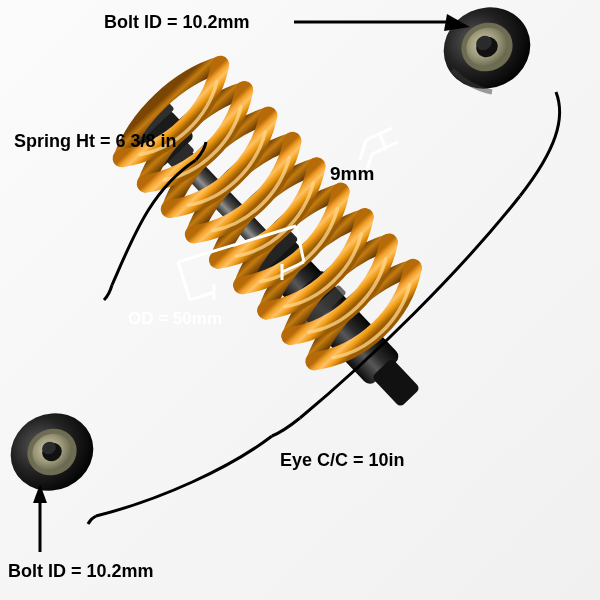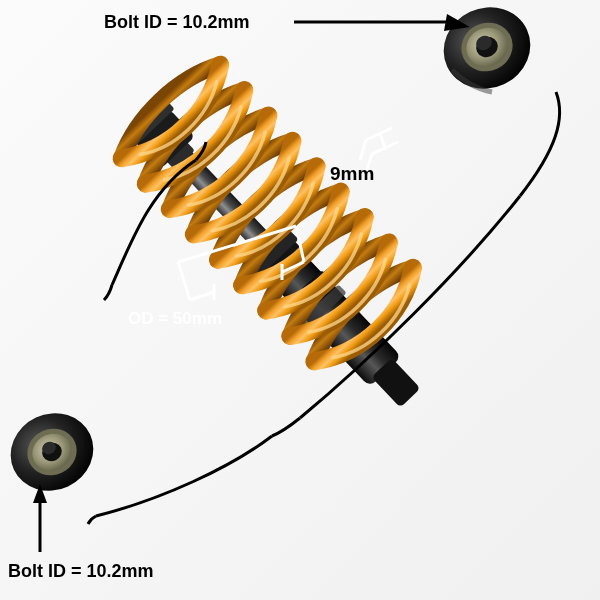--- a/index.html
+++ b/index.html
@@ -249,17 +249,19 @@
       <line x1="178" y1="262" x2="190" y2="300"></line>
       <line x1="296" y1="226" x2="304" y2="262"></line>
       <line x1="190" y1="300" x2="214" y2="292"></line>
       <line x1="304" y1="262" x2="282" y2="272"></line>
       <line x1="214" y1="300" x2="214" y2="284"></line>
       <line x1="282" y1="280" x2="282" y2="264"></line>
     </g>
   </svg>
 
   <div class="annot" id="label-bolt-top">Bolt ID = 10.2mm</div>
+  <div class="annot" id="label-spring-ht">Spring Ht = 6  3/8 in</div>
   <div class="annot" id="label-9mm">9mm</div>
   <div class="annot-white" id="label-od">OD = 50mm</div>
+  <div class="annot" id="label-eye">Eye C/C = 10in</div>
   <div class="annot" id="label-bolt-bot">Bolt ID = 10.2mm</div>
 
 </div>
 
 </body></html>

